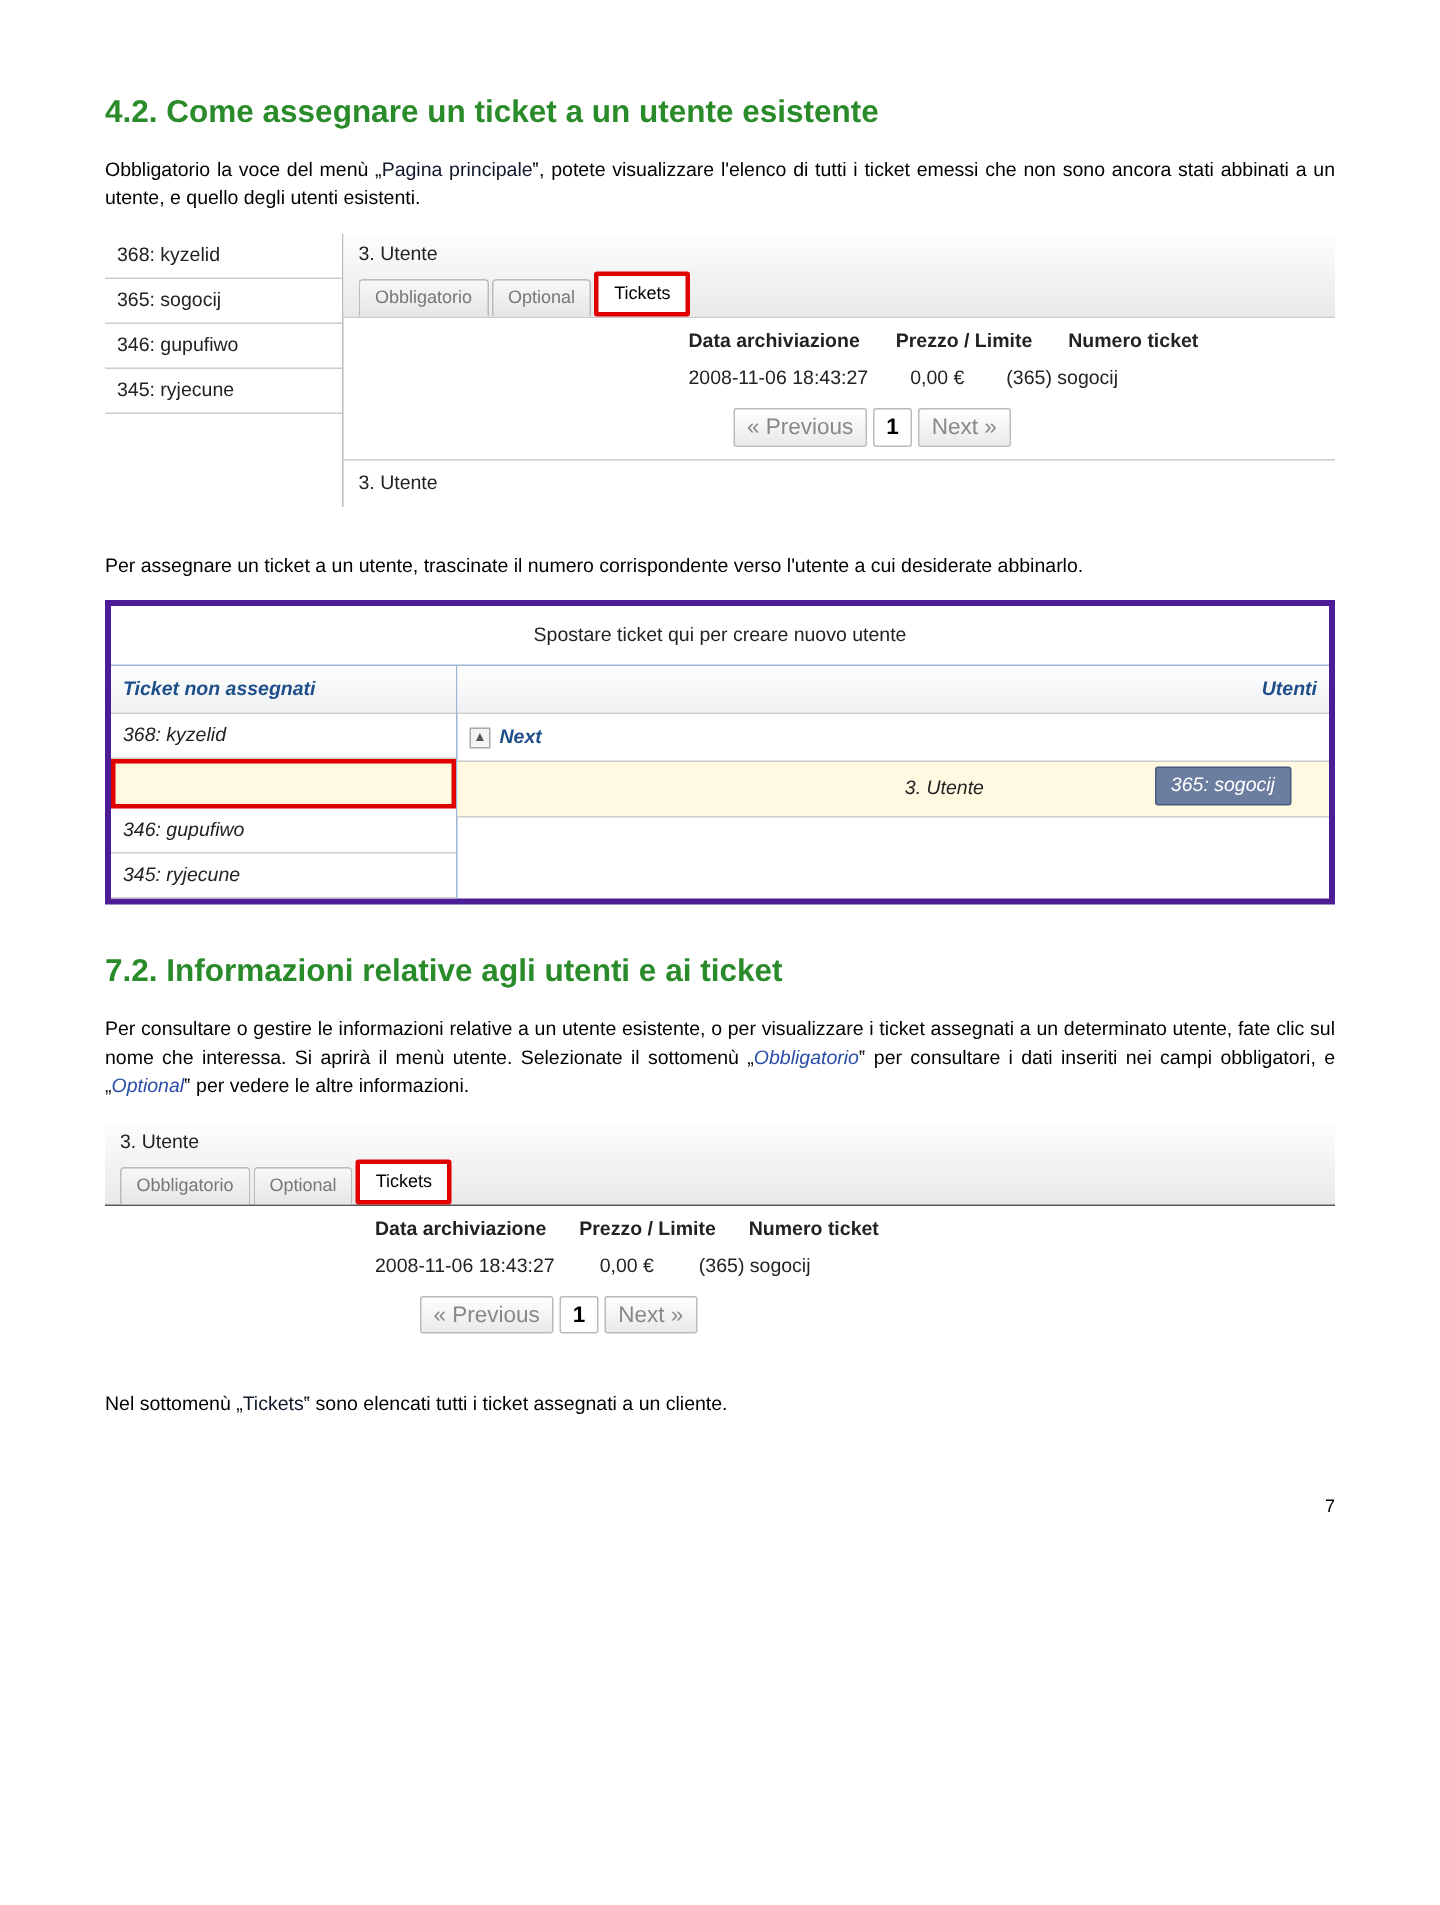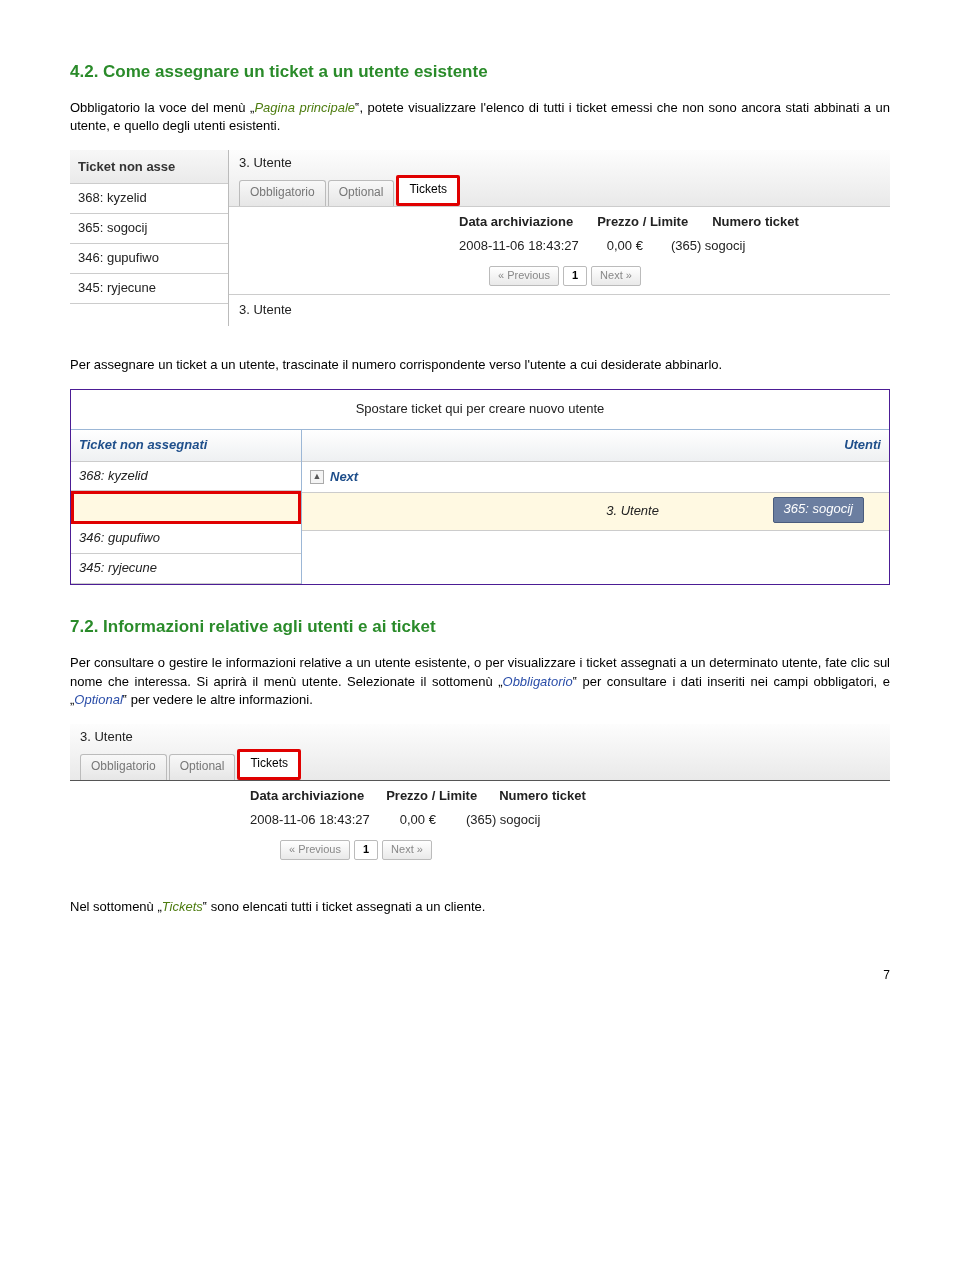--- a/index.html
+++ b/index.html
@@ -8,30 +8,30 @@
     color: #000;
     background: #fff;
     margin: 0;
     padding: 60px 70px 40px 70px;
     width: 960px;
     box-sizing: border-box;
     line-height: 1.45;
   }
   h2.section-title {
     font-family: Verdana, Arial, sans-serif;
-    font-size: 17px;
+    font-size: 21px;
     font-weight: bold;
     color: #2a8b2a;
     margin: 0 0 14px 0;
   }
   p.body-text {
     margin: 0 0 14px 0;
     text-align: justify;
   }
-  .green-it { color: #4d7c0f; font-style: italic; }
+  .green-it { color: #0f172a; }
   .blue-it { color: #2a4da8; font-style: italic; }
 
   
   .shot { margin: 6px 0 30px 0; }
   .shot-inner { font-family: Arial, Helvetica, sans-serif; font-size: 13px; color: #222; }
 
   
   .s1 { display: flex; }
   .s1-left { width: 158px; }
   .s1-right { flex: 1; border-left: 1px solid #bbb;}
@@ -72,32 +72,32 @@
   }
   .s1-data-row { padding: 2px 10px 6px 230px; display:flex; gap:28px; }
   .pager {
     display:flex; gap:4px; justify-content:flex-start;
     padding: 4px 0 8px 260px;
   }
   .pager-btn {
     border:1px solid #bbb;
     background: linear-gradient(#fff,#e9e9e9);
     color:#888;
-    font-size:11px;
+    font-size:15px;
     padding:1px 8px;
     border-radius:2px;
   }
   .pager-btn.cur { background:#fff; color:#000; font-weight:bold;}
   .list-row {
     border-bottom:1px solid #ccc;
     padding:5px 8px;
   }
 
   
-  .s2 { border:1px solid #4c1d95; font-family: Arial, sans-serif;}
+  .s2 { border:4px solid #4c1d95; font-family: Arial, sans-serif;}
   .s2-drop {
     text-align:center;
     padding:10px 6px;
     border-bottom:1px solid #9cb7d6;
     color:#222;
   }
   .s2-body { display:flex;font-style:italic; }
   .s2-left { width:230px; border-right:1px solid #9cb7d6;}
   .s2-right { flex:1;text-align:right; }
   .s2-colhdr {
@@ -155,21 +155,20 @@
 <body>
 
 <h2 class="section-title">4.2.  Come assegnare un ticket a un utente esistente</h2>
 <p class="body-text">
   <span>Obbligatorio la voce del menù „</span><span class="green-it">Pagina principale</span><span>‟, potete visualizzare l'elenco di tutti i ticket emessi che non sono ancora stati abbinati a un utente, e quello degli utenti esistenti.</span>
 </p>
 
 <div class="shot">
   <div class="shot-inner s1">
     <div class="s1-left">
-      <div class="s1-left-hdr">Ticket non asse</div>
       <div class="list-row">368: kyzelid</div>
       <div class="list-row">365: sogocij</div>
       <div class="list-row">346: gupufiwo</div>
       <div class="list-row">345: ryjecune</div>
     </div>
     <div class="s1-right">
       <div class="s1-right-hdr">
         <div>3. Utente</div>
         <div class="tabs-row">
           <div class="tab">Obbligatorio</div>

